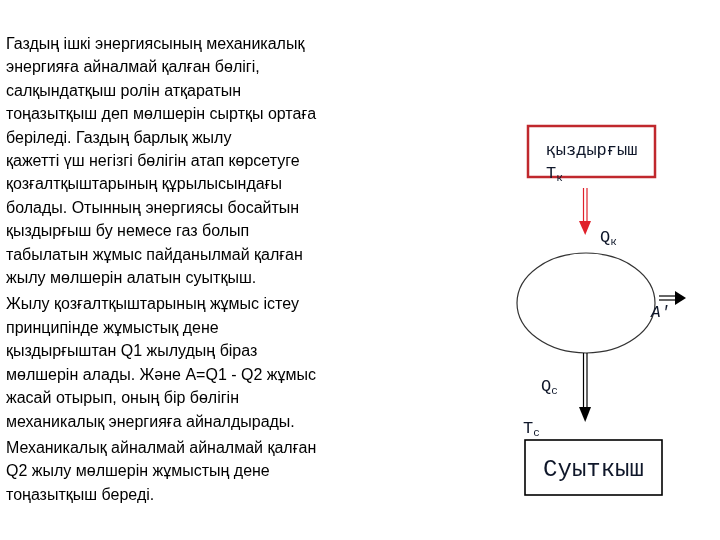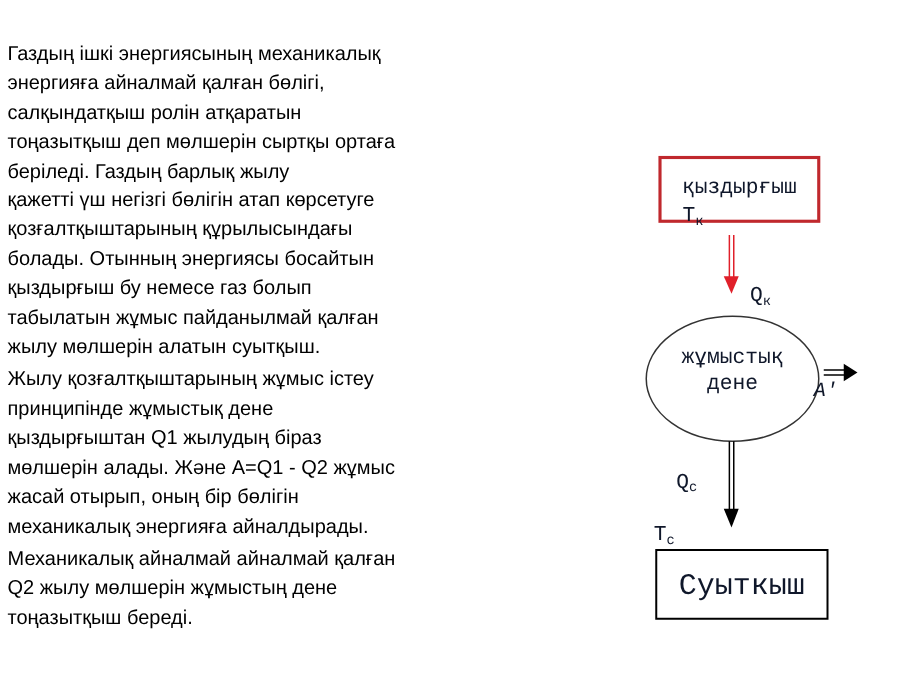--- a/index.html
+++ b/index.html
@@ -125,24 +125,20 @@
 
     <rect x="525" y="440" width="137" height="55" fill="#ffffff" stroke="#000000" stroke-width="1.6"></rect>
   </svg>
 
   <div class="dlabel box-label" style="left:528px; top:141px; width:127px;">қыздырғыш</div>
 
   <div class="dlabel sym" style="left:514px; top:164px;margin-left:32px;"><span>T</span><sub>к</sub></div>
 
   <div class="dlabel sym" style="left:600px; top:228px;"><span>Q</span><sub>к</sub></div>
 
-  <div class="dlabel box-label" style="left:517px; top:276px; width:138px; line-height:21px;">
-    <div>жұмыстық</div>
-    <div>дене</div>
-  </div>
 
   <div class="dlabel sym" style="left:651px; top:304px; font-style:italic; font-size:16px;">A′</div>
 
   <div class="dlabel sym" style="left:541px; top:377px;"><span>Q</span><sub>c</sub></div>
 
   <div class="dlabel sym" style="left:523px; top:419px;"><span>T</span><sub>c</sub></div>
 
   <div class="dlabel box-label" style="left:525px; top:456px; width:137px; font-size:24px;">Суыткыш</div>
 </div>
 

